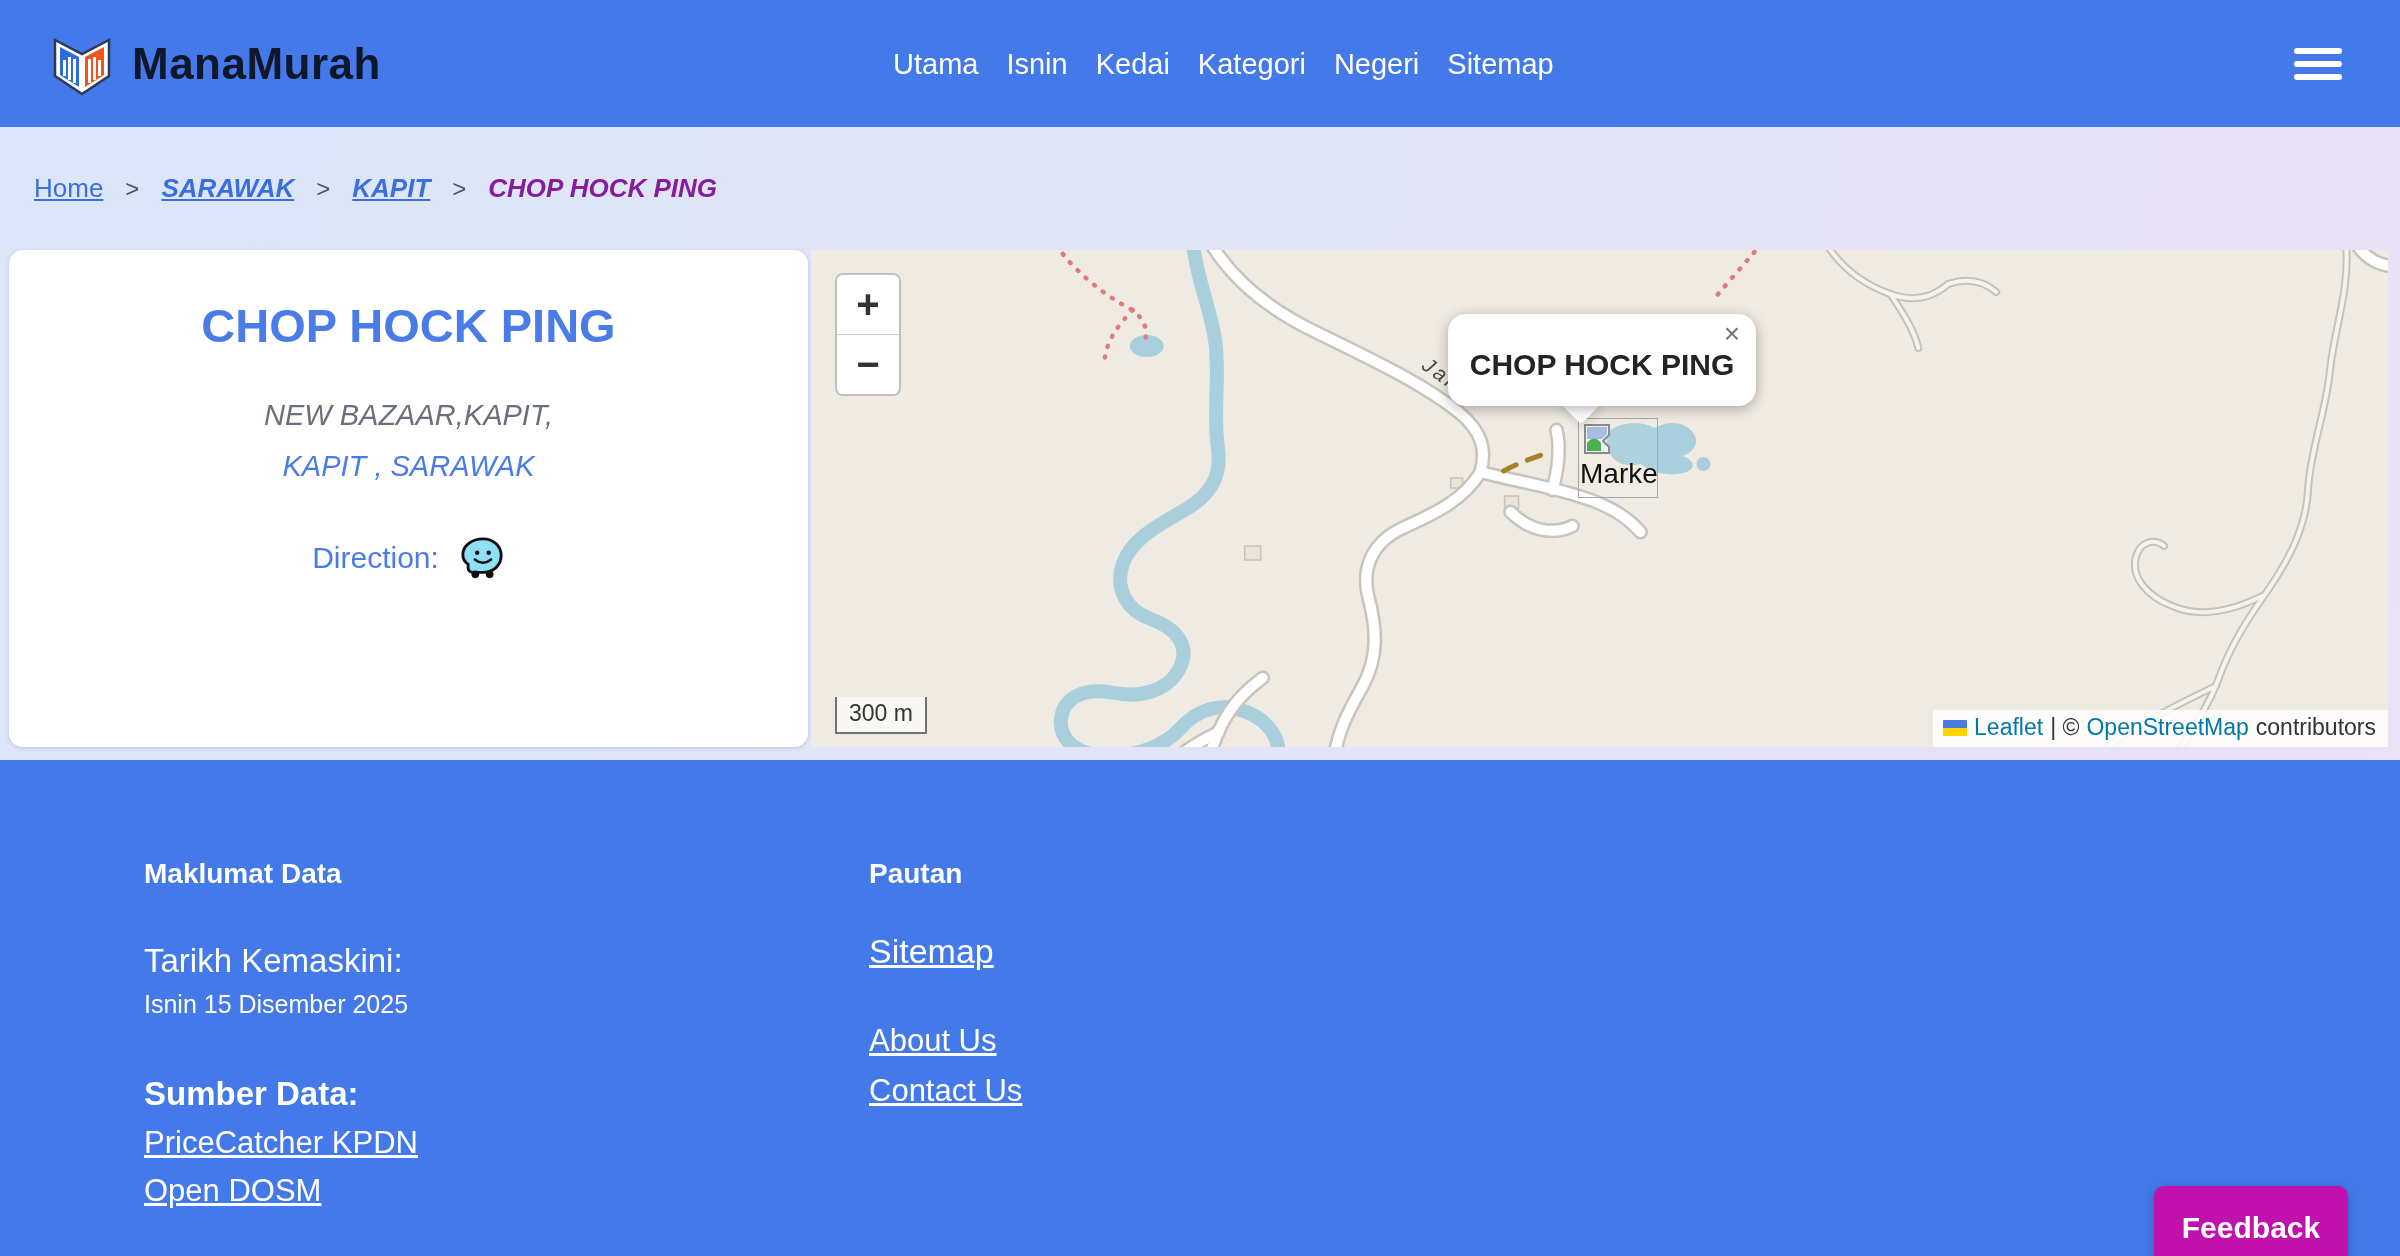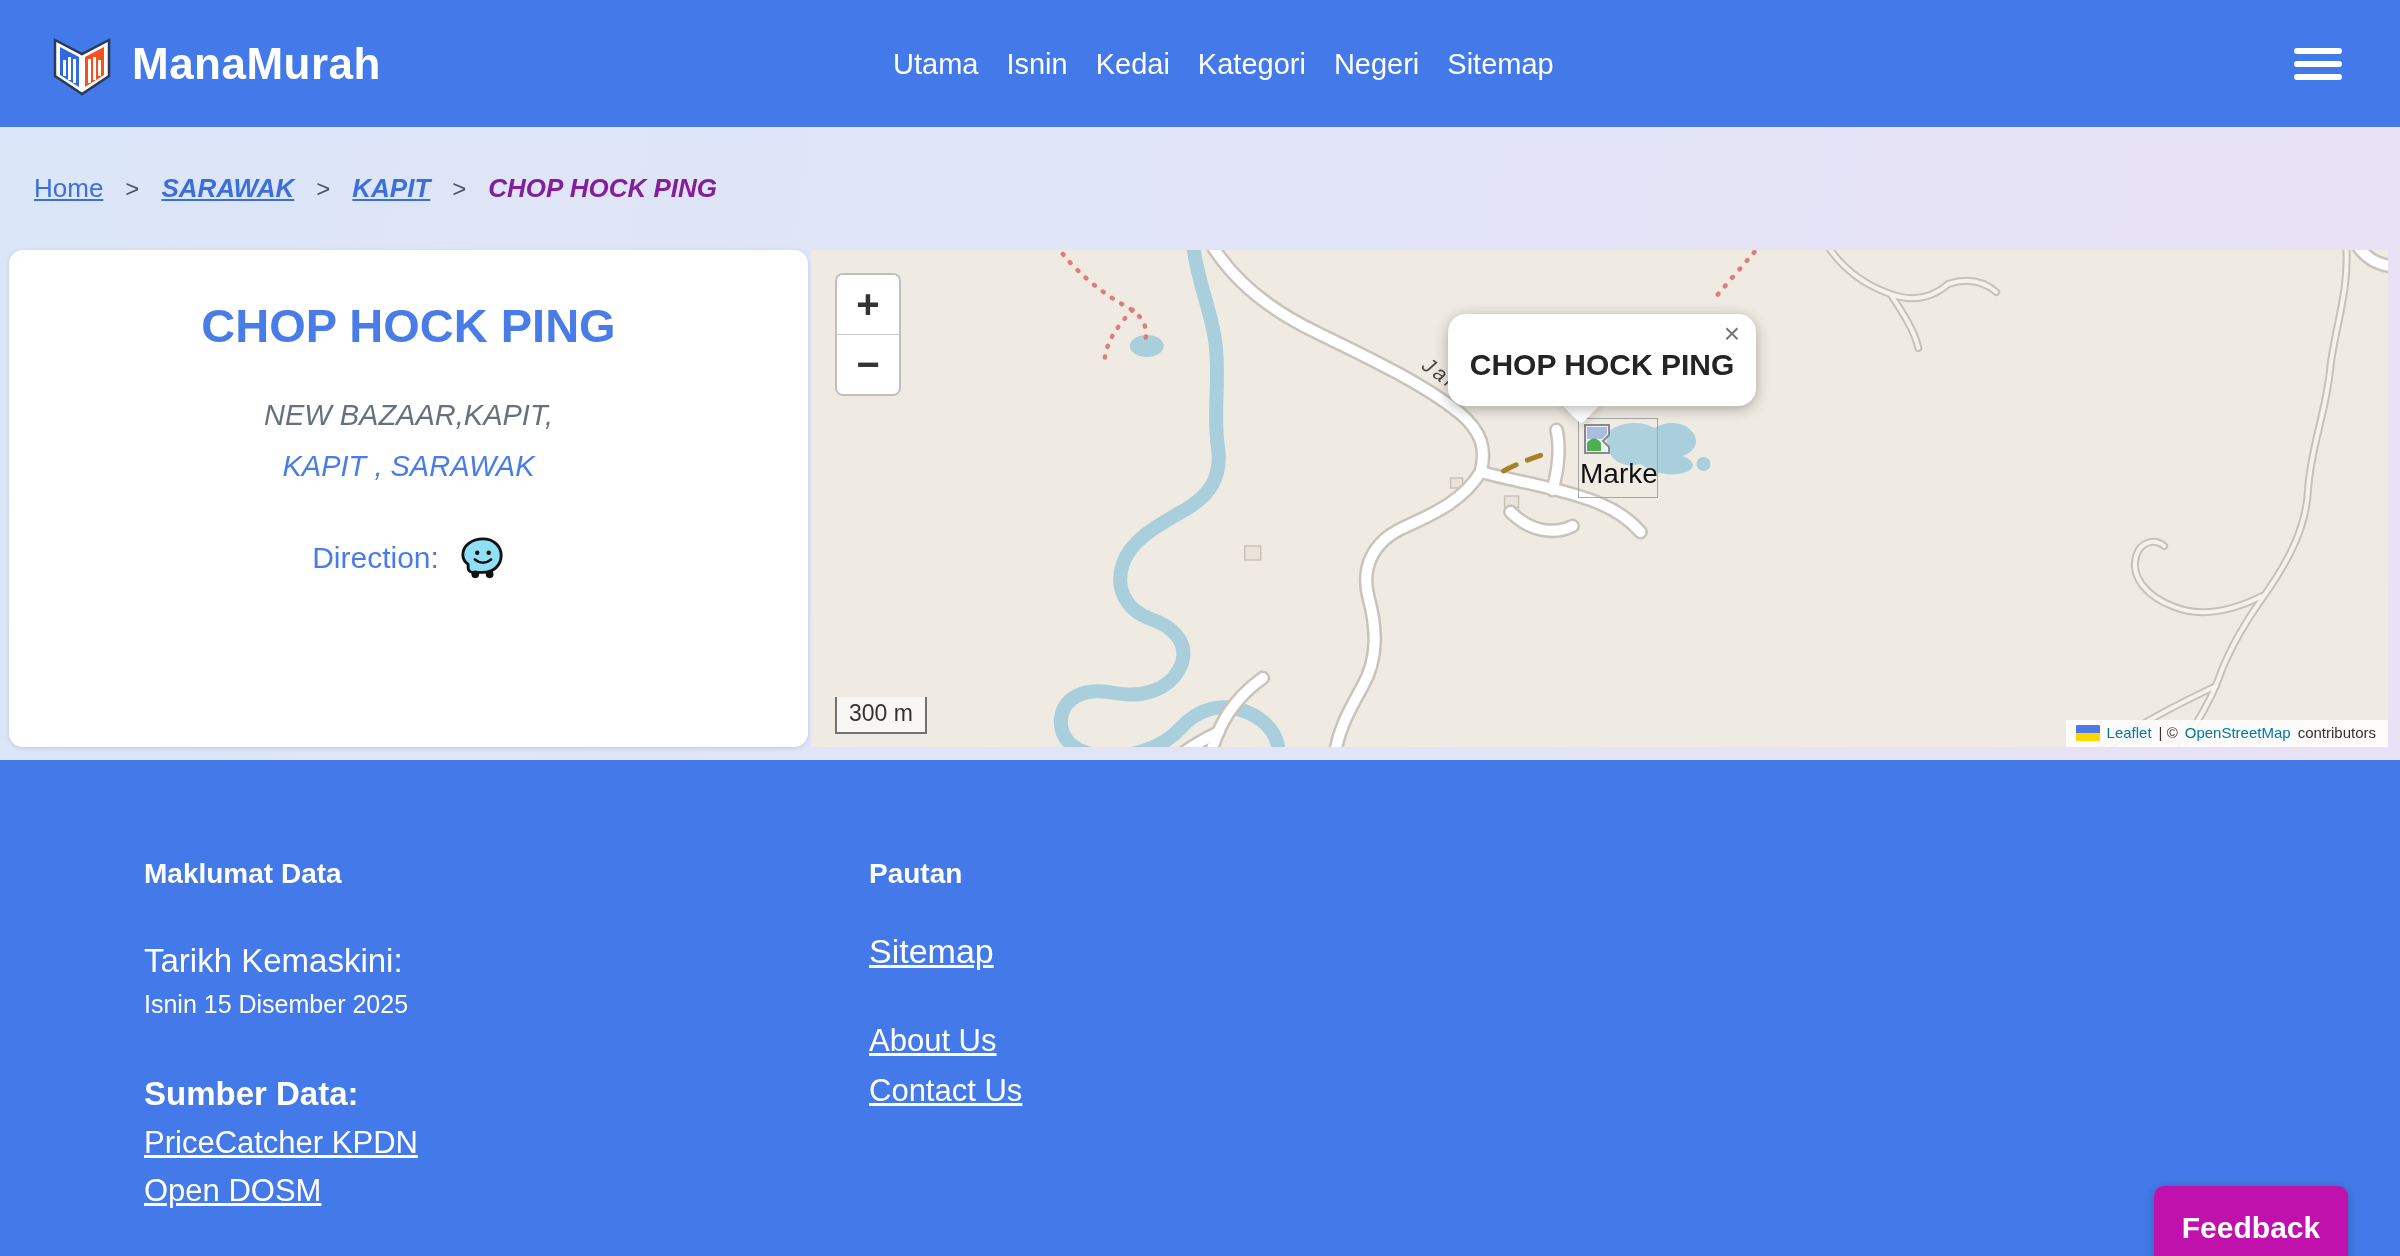--- a/index.html
+++ b/index.html
@@ -6,21 +6,21 @@
   body{
     width:2400px;height:1256px;overflow:hidden;
     font-family:"Liberation Sans",sans-serif;
     background:linear-gradient(100deg,#dbe6f8 0%,#e2e4f7 55%,#eae1f6 100%);
   }
   #app{position:relative;width:2400px;height:1256px;overflow:hidden;}
 
   
   .header{height:127px;background:#4379e8;display:flex;align-items:center;position:relative;padding-left:50px;box-sizing:border-box;}
   .brand{display:flex;align-items:center;gap:18px;cursor:pointer;}
-  .brand-name{color:#ffffff;font-size:44px;font-weight:bold;letter-spacing:.5px;}
+  .brand-name{color:#0f172a;font-size:44px;font-weight:bold;letter-spacing:.5px;}
   .nav{position:absolute;left:893px;top:50%;transform:translateY(-50%);display:flex;gap:28px;}
   .nav a{color:#fff;font-size:29px;font-weight:500;text-decoration:none;cursor:pointer;white-space:nowrap;}
   .burger{position:absolute;right:52px;top:50%;transform:translateY(-50%);display:flex;flex-direction:column;gap:7px;cursor:pointer;padding:6px;}
   .burger span{display:block;width:48px;height:6px;background:#fff;border-radius:3px;}
 
   
   .breadcrumb{height:123px;display:flex;align-items:center;padding-left:34px;font-size:26px;gap:22px;}
   .breadcrumb a{color:#3b6fdd;cursor:pointer;}
   .crumb-link{text-decoration:underline;}
   .crumb-it{font-style:italic;text-decoration:underline;font-weight:600;}
@@ -48,21 +48,21 @@
   .popup{position:absolute;left:637px;top:64px;width:308px;height:92px;background:#fff;border-radius:18px;box-shadow:0 3px 14px rgba(0,0,0,.3);z-index:6;}
   .popup-title{position:absolute;left:0;right:0;top:34px;text-align:center;font-size:30px;font-weight:bold;color:#242424;white-space:nowrap;}
   .popup-close{position:absolute;right:16px;top:6px;font-size:28px;color:#757575;cursor:pointer;text-decoration:none;line-height:1;}
   .popup-tail{position:absolute;left:118px;top:90px;width:30px;height:30px;background:#fff;transform:rotate(45deg);border-radius:4px;box-shadow:3px 3px 8px rgba(0,0,0,.12);z-index:5;}
 
   .marker{position:absolute;left:767px;top:168px;width:80px;height:80px;border:1px solid #a7a7a7;box-sizing:border-box;overflow:hidden;z-index:4;cursor:pointer;background:rgba(255,255,255,.05);}
   .marker .alt{display:block;font-size:28px;color:#111;white-space:nowrap;margin:3px 0 0 1px;}
   .marker svg{display:block;margin:4px 0 0 4px;}
 
   .scalebar{position:absolute;left:24px;bottom:13px;background:rgba(255,255,255,.6);border:2px solid #727272;border-top:none;padding:3px 12px 5px 12px;font-size:23px;color:#333;z-index:5;white-space:nowrap;}
-  .attrib{position:absolute;right:0;bottom:0;background:rgba(255,255,255,.85);padding:4px 12px 6px 10px;font-size:15px;color:#333;display:inline-flex;align-items:center;gap:7px;z-index:5;white-space:nowrap;}
+  .attrib{position:absolute;right:0;bottom:0;background:rgba(255,255,255,.85);padding:4px 12px 6px 10px;font-size:23px;color:#333;display:inline-flex;align-items:center;gap:7px;z-index:5;white-space:nowrap;}
   .attrib a{color:#0078A8;text-decoration:none;cursor:pointer;}
   .flag{display:inline-block;width:24px;height:16px;background:linear-gradient(#4C7BE1 50%,#FFD500 50%);border-radius:1px;}
 
   
   .footer{margin-top:13px;height:496px;background:#4379e8;color:#fff;box-sizing:border-box;padding:98px 0 0 144px;display:flex;}
   .fcol1{width:725px;flex:none;}
   .fhead{font-size:28px;font-weight:bold;margin:0;}
   .flabel{font-size:33px;font-weight:normal;margin-top:52px;}
   .fvalue{font-size:25px;margin-top:10px;}
   .flabel2{font-size:33px;font-weight:bold;margin-top:56px;}

